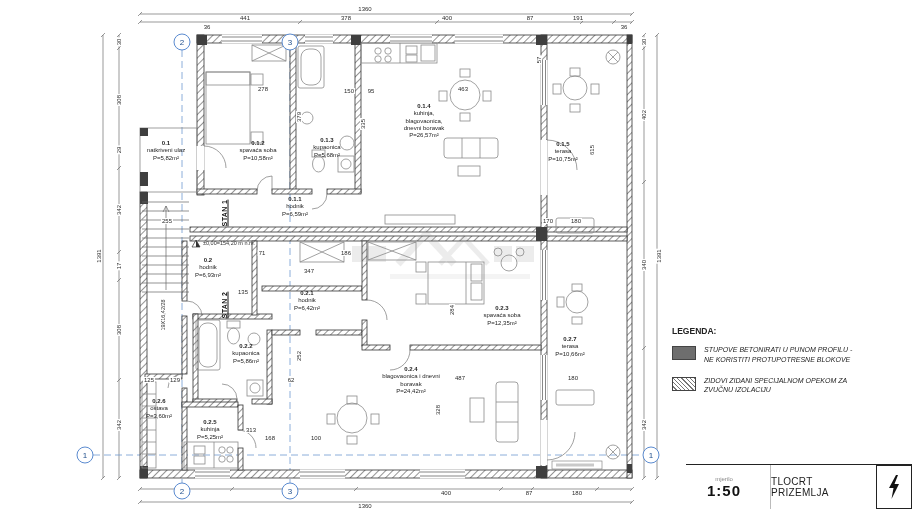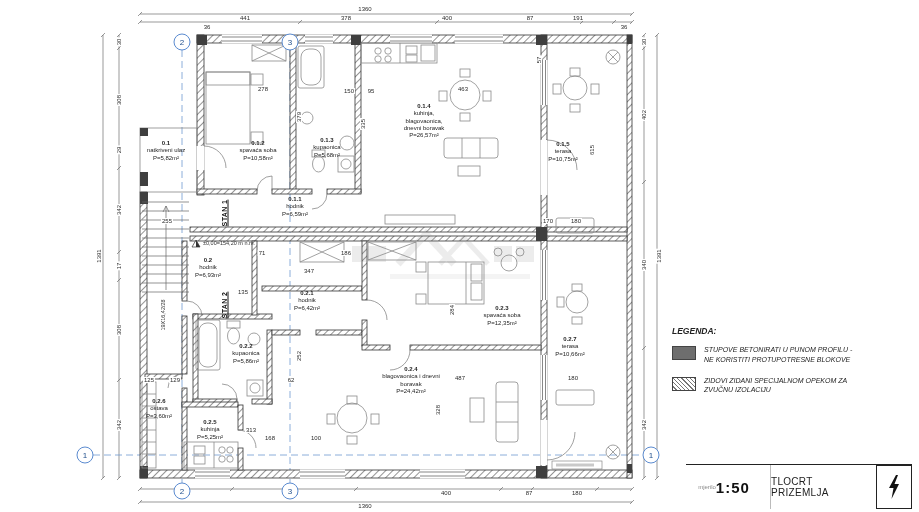--- a/index.html
+++ b/index.html
@@ -14,29 +14,29 @@
   .dim.v{transform:translate(-50%,-50%) rotate(-90deg);}
   .bubble{position:absolute;width:15px;height:15px;border:1.3px solid #5b8bd0;border-radius:50%;
     background:#fff;color:#1f4e8c;font-size:8px;display:flex;align-items:center;justify-content:center;
     transform:translate(-50%,-50%);z-index:6;}
   .stan{position:absolute;font-size:7px;font-weight:bold;letter-spacing:.4px;color:#111;
     transform:translate(-50%,-50%) rotate(-90deg);text-decoration:underline;white-space:nowrap;z-index:5;}
   .note-rot{position:absolute;font-size:5.5px;color:#333;transform:translate(-50%,-50%) rotate(-90deg);
     white-space:nowrap;z-index:5;}
   .note{position:absolute;font-size:5.5px;color:#333;transform:translate(0,-50%);white-space:nowrap;z-index:5;}
   .legend{position:absolute;left:672px;top:326px;width:188px;color:#222;z-index:7;}
-  .legend-h{font-style:italic;font-size:8.5px;font-weight:bold;margin-bottom:9px;}
+  .legend-h{font-size:8.5px;font-weight:bold;margin-bottom:9px;}
   .legend-item{display:flex;gap:8px;margin-bottom:11px;align-items:flex-start;}
   .swatch{width:22px;height:12px;flex:0 0 auto;border:1px solid #444;margin-top:1px;}
   .swatch.solid{background:#6e6e6e;}
   .swatch.hatch{background:repeating-linear-gradient(45deg,#ffffff 0 2px,#777 2px 3px);}
   .legend-text{font-style:italic;font-size:7px;line-height:1.4;text-transform:uppercase;}
   .titleblock{position:absolute;left:686px;top:464px;width:226px;height:44px;border-top:1.2px solid #222;
     display:flex;align-items:stretch;z-index:7;}
-  .tb-scale{width:76px;display:flex;flex-direction:row;align-items:center;justify-content:center;}
+  .tb-scale{width:76px;display:flex;flex-direction:column;align-items:center;justify-content:center;}
   .tb-mjerilo{font-size:6px;color:#888;}
   .tb-scale-val{font-size:15px;font-weight:bold;color:#111;letter-spacing:1px;}
   .tb-title{flex:1;display:flex;align-items:center;justify-content:center;font-size:10px;color:#222;
     letter-spacing:.3px;border-left:1px solid #bbb;margin-left:8px;}
   .tb-icon{width:34px;border:1.2px solid #222;margin-left:6px;display:flex;align-items:center;justify-content:center;background:#fff;}
 </style>
 </head>
 <body>
 
 <div class="canvas">

